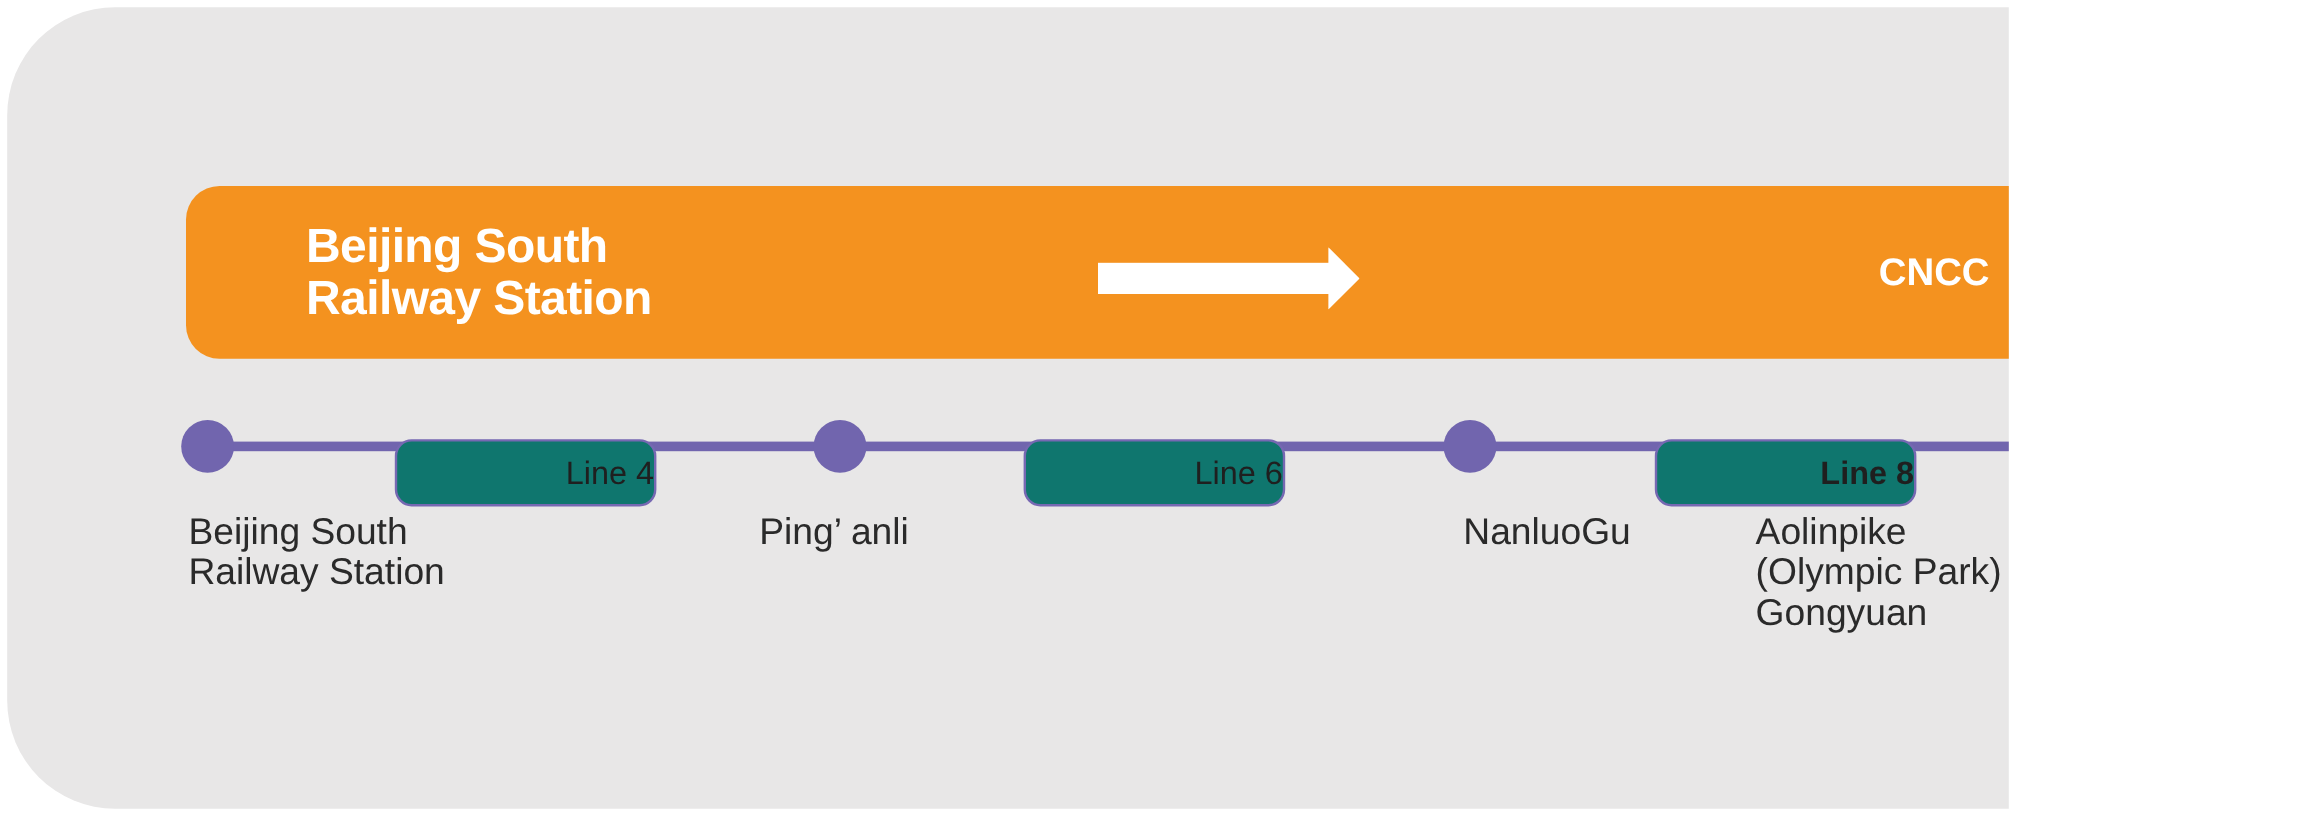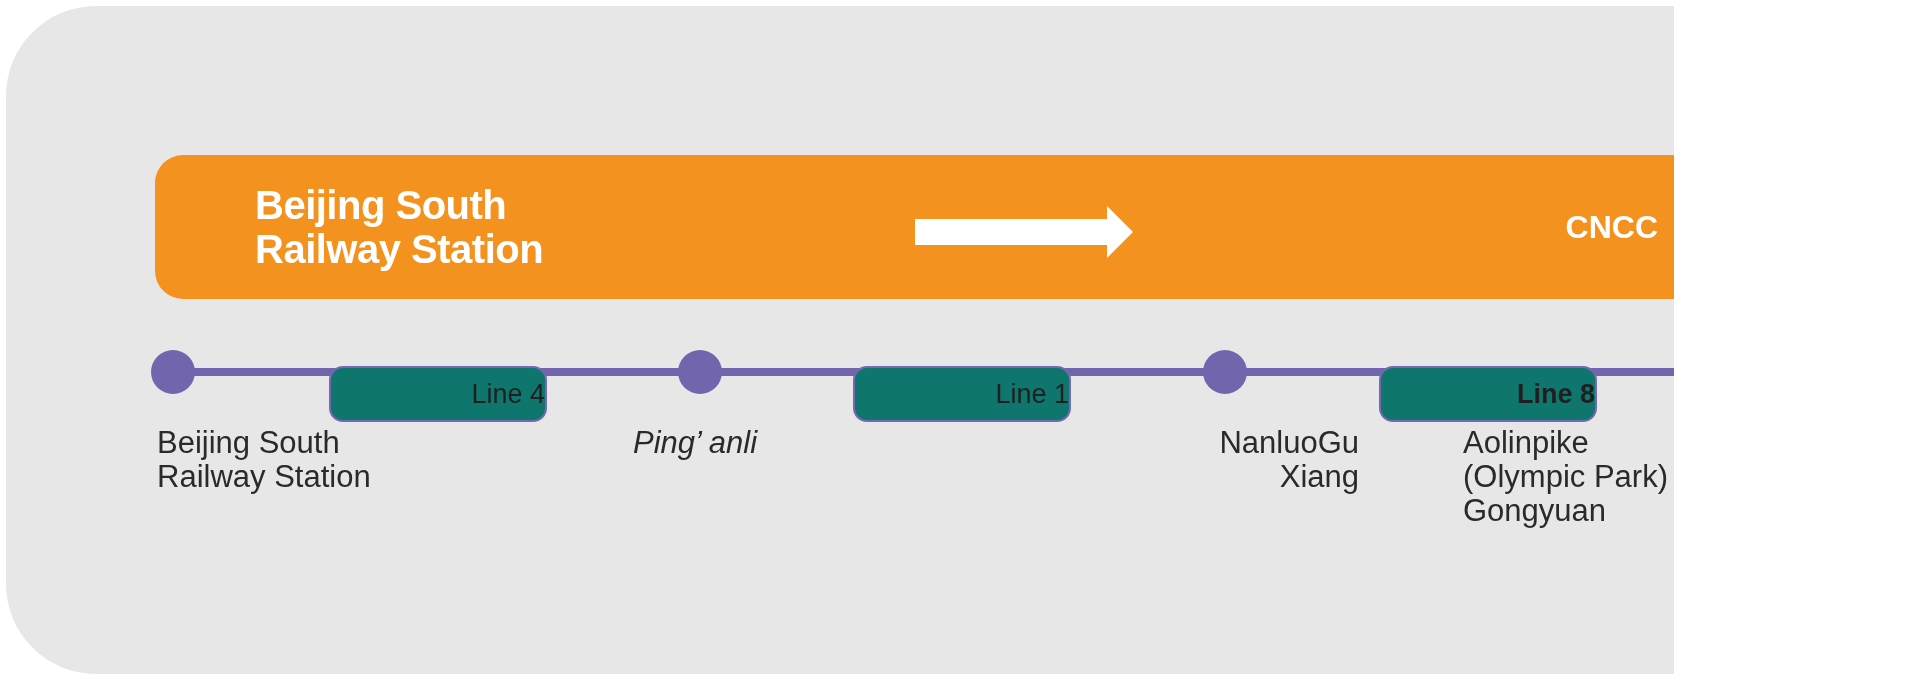--- a/index.html
+++ b/index.html
@@ -98,21 +98,21 @@
   
   .station-label {
     position: absolute;
     top: 426px;
     font-size: 31px;
     line-height: 34px;
     color: #2A2A2A;
     white-space: nowrap;
   }
   .label-0 { left: 157px;  text-align: left; }
-  .label-1 { left: 558px;  width: 274px; text-align: center; font-style: italic; }
+  .label-1 { left: 558px;  width: 274px; text-align: center; }
   .label-2 { left: 1085px; width: 274px; text-align: right; }
   .label-3 { left: 1463px; width: 300px; text-align: left; }
 </style>
 </head>
 <body>
 
 <div class="canvas">
   <div class="card"></div>
 
   <div class="banner">
@@ -132,21 +132,21 @@
   <div class="route-line"></div>
 
   <div class="station-dot dot-0"></div>
   <div class="station-dot dot-1"></div>
   <div class="station-dot dot-2"></div>
 
   <div class="line-badge badge-0">
     <span>Line 4</span>
   </div>
   <div class="line-badge badge-1">
-    <span>Line 1</span>
+    <span>Line 6</span>
   </div>
   <div class="line-badge badge-2">
     <span>Line 8</span>
   </div>
 
   <div class="destination-pin">
     <svg width="44" height="66" viewBox="0 0 44 66">
       <path d="M22 0 C10 0 1 9.2 1 21.2 C1 31 8 38.5 13.5 45.2 C17.5 50 20.6 55.5 22 60.5 C23.4 55.5 26.5 50 30.5 45.2 C36 38.5 43 31 43 21.2 C43 9.2 34 0 22 0 Z" fill="#7165AE"></path>
       <circle cx="22" cy="19.5" r="8.5" fill="#ffffff"></circle>
     </svg>
@@ -154,20 +154,19 @@
 
   <div class="station-label label-0">
     <div>Beijing South</div>
     <div>Railway Station</div>
   </div>
   <div class="station-label label-1">
     <div>Ping’ anli</div>
   </div>
   <div class="station-label label-2">
     <div>NanluoGu</div>
-    <div>Xiang</div>
   </div>
   <div class="station-label label-3">
     <div>Aolinpike</div>
     <div>(Olympic Park)</div>
     <div>Gongyuan</div>
   </div>
 </div>
 
 </body></html>

